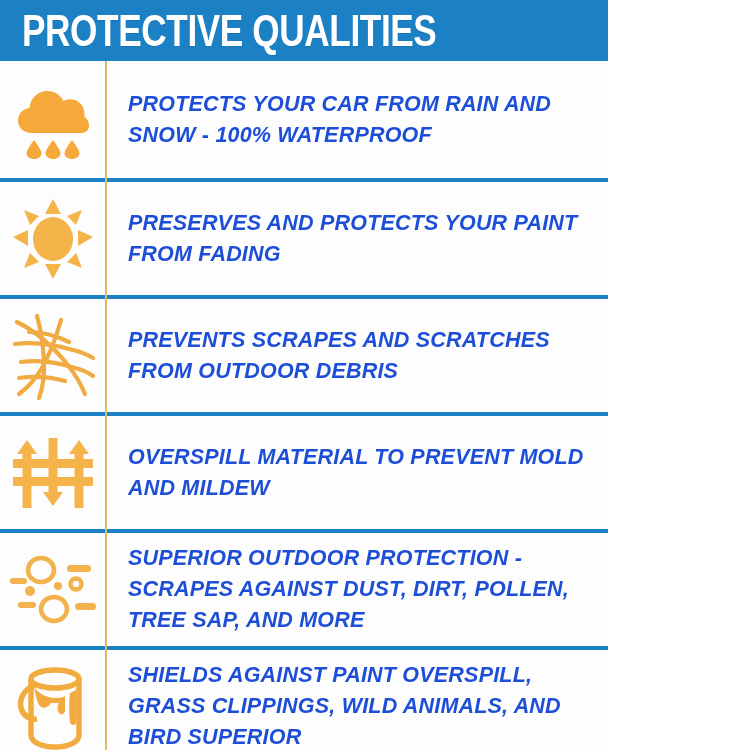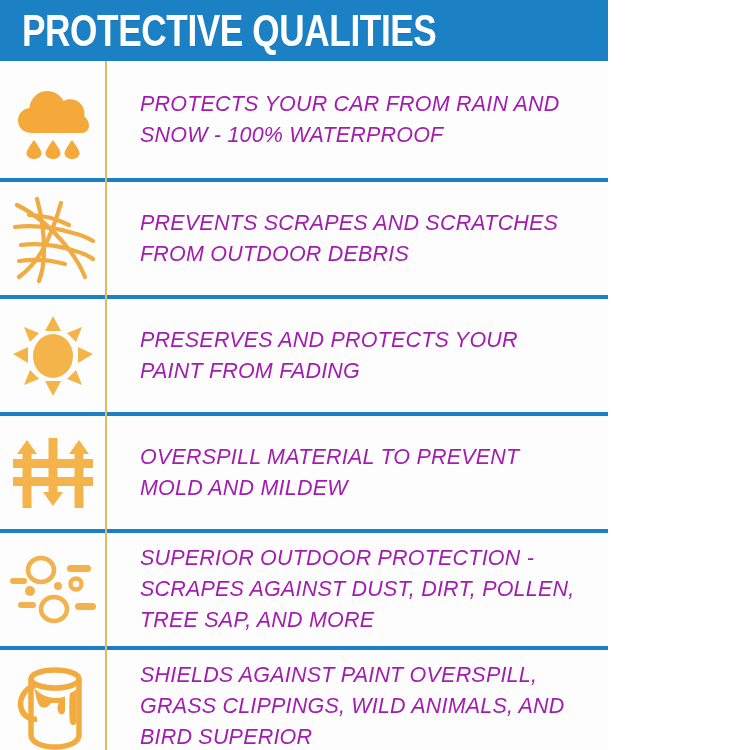--- a/index.html
+++ b/index.html
@@ -71,28 +71,28 @@
     display: block;
   }
 
   .text-cell {
     flex: 1;
     padding-left: 22px;
     padding-right: 14px;
     box-sizing: border-box;
   }
   .row-text {
-    color: #a21caf;
+    color: #1d4ed8;
     font-family: "Liberation Sans", sans-serif;
-    font-weight: normal;
+    font-weight: bold;
     font-style: italic;
     font-size: 21.5px;
     line-height: 31px;
     letter-spacing: 0.2px;
-    margin: 12px;
+    margin: 0;
     text-shadow: 0 1px 0 rgba(255,255,255,0.6);
   }
 
   
   .vrule {
     position: absolute;
     left: 105px;
     top: 61px;
     width: 2px;
     height: 689px;
@@ -123,41 +123,20 @@
                        C71.2 37.4 73 40.9 73 44.8 C73 48.9 70 52 65.5 52 Z"></path>
               <path d="M18 59 C18 59 10.5 68.5 10.5 72.2 C10.5 75.6 13.9 78 18 78 C22.1 78 25.5 75.6 25.5 72.2 C25.5 68.5 18 59 18 59 Z"></path>
               <path d="M37 59 C37 59 29.5 68.5 29.5 72.2 C29.5 75.6 32.9 78 37 78 C41.1 78 44.5 75.6 44.5 72.2 C44.5 68.5 37 59 37 59 Z"></path>
               <path d="M56 59 C56 59 48.5 68.5 48.5 72.2 C48.5 75.6 51.9 78 56 78 C60.1 78 63.5 75.6 63.5 72.2 C63.5 68.5 56 59 56 59 Z"></path>
             </g>
           </svg>
         </span>
       </div>
       <div class="text-cell">
         <p class="row-text">PROTECTS YOUR CAR FROM RAIN AND SNOW - 100% WATERPROOF</p>
-      </div>
-    </div>
-
-    <div class="row">
-      <div class="icon-cell">
-        <span>
-          <svg width="84" height="92" viewBox="0 0 84 92">
-            <g fill="none" stroke="#f0ab43" stroke-width="4.2" stroke-linecap="round">
-              <path d="M6 12 C22 20 40 34 56 54 C64 64 70 74 74 84"></path>
-              <path d="M26 6 C30 20 33 40 33 58 C33 70 31 80 28 88"></path>
-              <path d="M50 10 C46 24 40 42 31 58 C24 70 16 78 8 84"></path>
-              <path d="M4 34 C20 32 42 34 62 40 C70 42 77 45 82 48"></path>
-              <path d="M10 52 C26 50 46 52 64 58 C72 60 78 63 82 66"></path>
-              <path d="M8 68 C22 66 40 67 54 71"></path>
-              <path d="M18 22 C30 22 46 26 58 32"></path>
-            </g>
-          </svg>
-        </span>
-      </div>
-      <div class="text-cell">
-        <p class="row-text">PREVENTS SCRAPES AND SCRATCHES FROM OUTDOOR DEBRIS</p>
       </div>
     </div>
 
     <div class="row">
       <div class="icon-cell">
         <span>
           <svg width="80" height="80" viewBox="0 0 80 80">
             <g fill="#f5b44a">
               <ellipse cx="40" cy="40" rx="20" ry="22"></ellipse>
               <path d="M40 0 L48 15 L32 15 Z"></path>
@@ -173,20 +152,41 @@
         </span>
       </div>
       <div class="text-cell">
         <p class="row-text">PRESERVES AND PROTECTS YOUR PAINT FROM FADING</p>
       </div>
     </div>
 
     <div class="row">
       <div class="icon-cell">
         <span>
+          <svg width="84" height="92" viewBox="0 0 84 92">
+            <g fill="none" stroke="#f0ab43" stroke-width="4.2" stroke-linecap="round">
+              <path d="M6 12 C22 20 40 34 56 54 C64 64 70 74 74 84"></path>
+              <path d="M26 6 C30 20 33 40 33 58 C33 70 31 80 28 88"></path>
+              <path d="M50 10 C46 24 40 42 31 58 C24 70 16 78 8 84"></path>
+              <path d="M4 34 C20 32 42 34 62 40 C70 42 77 45 82 48"></path>
+              <path d="M10 52 C26 50 46 52 64 58 C72 60 78 63 82 66"></path>
+              <path d="M8 68 C22 66 40 67 54 71"></path>
+              <path d="M18 22 C30 22 46 26 58 32"></path>
+            </g>
+          </svg>
+        </span>
+      </div>
+      <div class="text-cell">
+        <p class="row-text">PREVENTS SCRAPES AND SCRATCHES FROM OUTDOOR DEBRIS</p>
+      </div>
+    </div>
+
+    <div class="row">
+      <div class="icon-cell">
+        <span>
           <svg width="80" height="82" viewBox="0 0 80 82">
             <g fill="#f5b44a">
 
               <path d="M14 8 L24 22 L18.5 22 L18.5 76 L9.5 76 L9.5 22 L4 22 Z"></path>
 
               <path d="M40 74 L30 60 L35.5 60 L35.5 6 L44.5 6 L44.5 60 L50 60 Z"></path>
 
               <path d="M66 8 L76 22 L70.5 22 L70.5 76 L61.5 76 L61.5 22 L56 22 Z"></path>
 
               <rect x="0" y="27" width="80" height="9"></rect>

